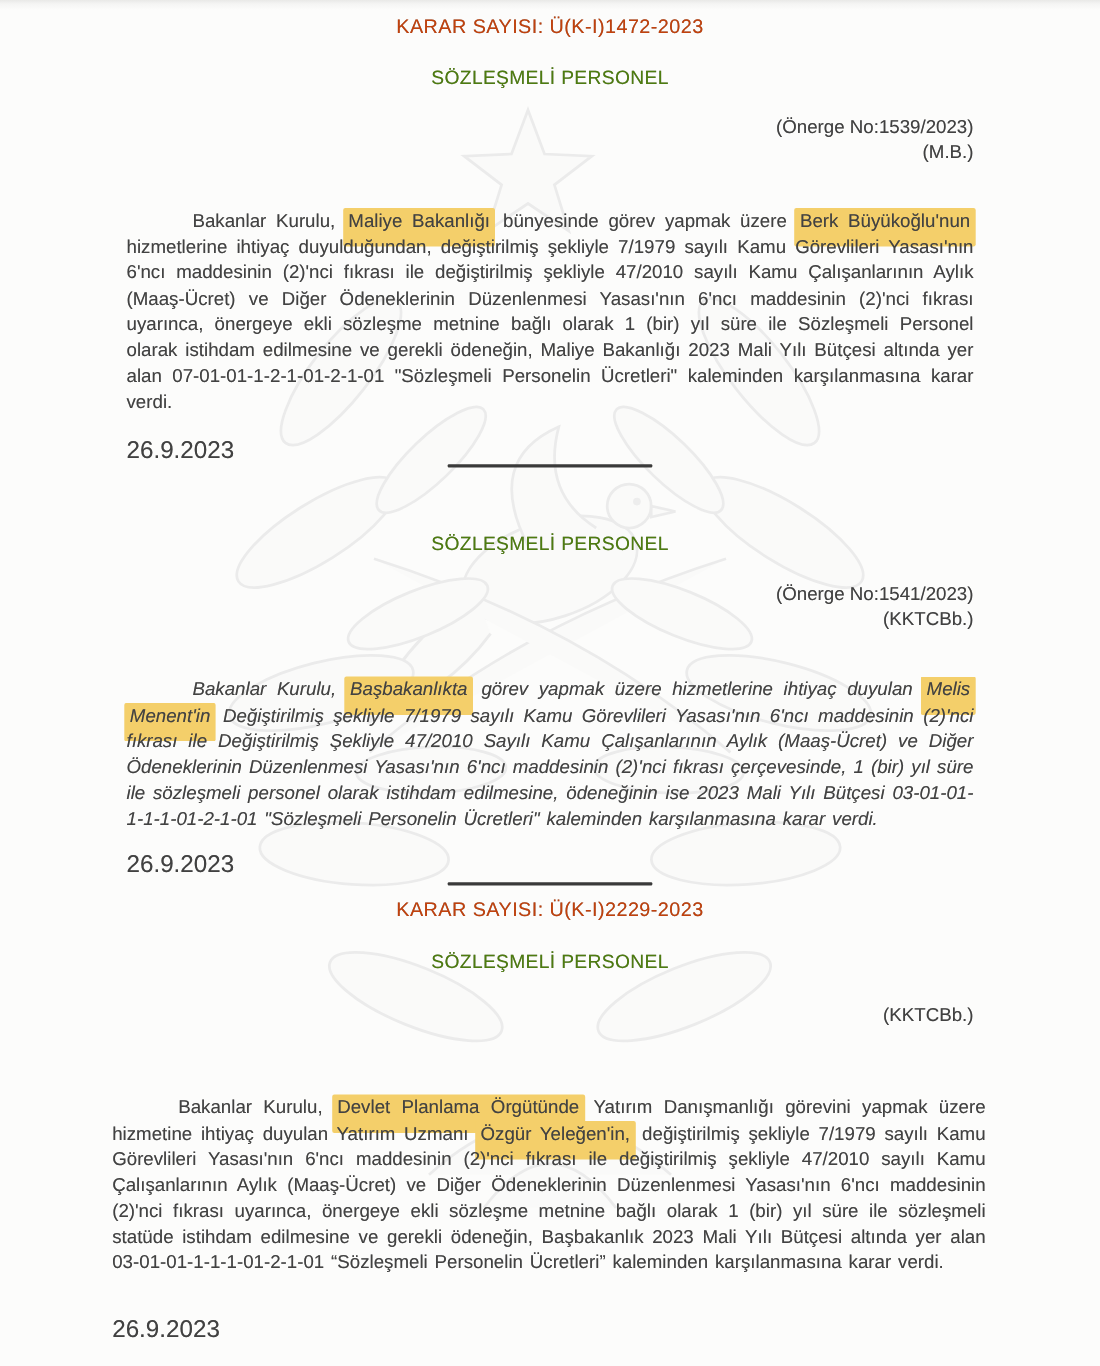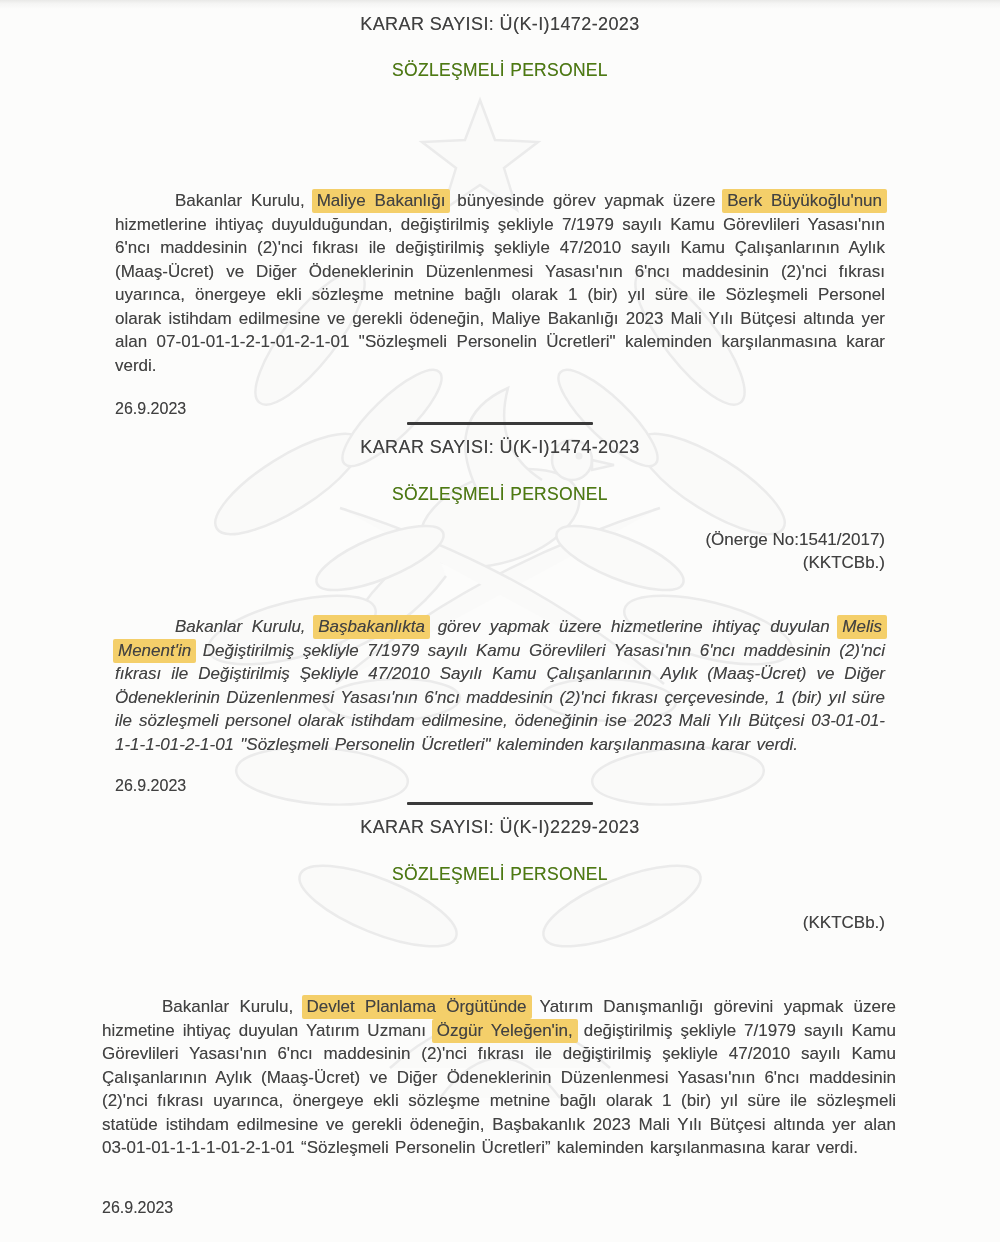--- a/index.html
+++ b/index.html
@@ -23,21 +23,21 @@
     z-index:0; pointer-events:none;
   }
   .content { position:relative; z-index:1; }
   section { position:absolute; left:0; width:100%; }
   .s1 { top:0;    height:422px; }
   .s2 { top:422px; height:380px; }
   .s3 { top:802px; height:440px; }
 
   .decision-no {
     position:absolute; left:0; width:100%; text-align:center;
-    font-size:18px; line-height:22px; color:#404040; letter-spacing:.4px;
+    font-size:18px; line-height:22px; color:#c2410c; letter-spacing:.4px;
     text-shadow:0 0 .5px rgba(58,58,58,.55);
   }
   .subject {
     position:absolute; left:0; width:100%; text-align:center;
     font-size:17.5px; line-height:22px; color:#4d7c0f; letter-spacing:.3px;
     text-shadow:0 0 .5px rgba(58,58,58,.5);
   }
   .onerge-block {
     position:absolute; left:115px; width:770px; text-align:right;
     font-size:17px; line-height:23px; color:#414141;
@@ -45,21 +45,21 @@
   }
   .para {
     position:absolute; left:115px; width:770px;
     font-size:17px; line-height:23.5px;
     text-align:justify; text-indent:60px;
     color:#424242; text-shadow:0 0 .4px rgba(60,60,60,.45);
     word-spacing:1.5px;
   }
   .s3 .para { left:102px; width:794px; }
   .date {
-    position:absolute; left:115px; font-size:16px; line-height:22px; color:#414141;
+    position:absolute; left:115px; font-size:22px; line-height:22px; color:#414141;
     text-shadow:0 0 .4px rgba(60,60,60,.45);
   }
   .s3 .date { left:102px; }
   .divider {
     position:absolute; left:50%; margin-left:-93px; width:186px; height:3px;
     background:#3a3a3a; border-radius:1px; top:0;
   }
 
   
   .s1 .decision-no { top:13px; }
@@ -75,21 +75,21 @@
   .s2 .date        { top:353px; }
 
   .s3 .decision-no { top:14px; }
   .s3 .subject     { top:61px; }
   .s3 .onerge-block{ top:109px; }
   .s3 .para        { top:176px; }
   .s3 .date        { top:395px; }
 
   .hl {
     background:var(--hl, #f4cf6a);
-    padding:2px 5px 3px;
+    padding:2px 5px 14px;
     margin:0 -2px;
     border-radius:2px;
     box-decoration-break:clone;
     -webkit-box-decoration-break:clone;
   }
 </style>
 </head>
 <body>
 
 <div class="page">
@@ -136,30 +136,33 @@
 
       <path d="M250 980 Q360 880 470 980 M300 1010 Q360 930 420 1010"></path>
     </g>
   </svg>
 
   <div class="content">
 
     <section class="s1">
       <div class="decision-no">KARAR SAYISI: Ü(K-I)1472-2023</div>
       <div class="subject">SÖZLEŞMELİ PERSONEL</div>
+      <div class="onerge-block">
+        <div>(Önerge No:1539/2023)</div>
+        <div>(M.B.)</div>
+      </div>
       <p class="para"><span>Bakanlar Kurulu, </span><span class="hl">Maliye Bakanlığı</span><span> bünyesinde görev yapmak üzere </span><span class="hl">Berk Büyükoğlu'nun</span><span> hizmetlerine ihtiyaç duyulduğundan, değiştirilmiş şekliyle 7/1979 sayılı Kamu Görevlileri Yasası'nın 6'ncı maddesinin (2)'nci fıkrası ile değiştirilmiş şekliyle 47/2010 sayılı Kamu Çalışanlarının Aylık (Maaş-Ücret) ve Diğer Ödeneklerinin Düzenlenmesi Yasası'nın 6'ncı maddesinin (2)'nci fıkrası uyarınca, önergeye ekli sözleşme metnine bağlı olarak 1 (bir) yıl süre ile Sözleşmeli Personel olarak istihdam edilmesine ve gerekli ödeneğin, Maliye Bakanlığı 2023 Mali Yılı Bütçesi altında yer alan 07-01-01-1-2-1-01-2-1-01 "Sözleşmeli Personelin Ücretleri" kaleminden karşılanmasına karar verdi.</span></p>
       <div class="date">26.9.2023</div>
     </section>
 
     <section class="s2">
       <div class="divider"></div>
-      <div class="decision-no">KARAR SAYISI: Ü(K-I)1474-2023</div>
       <div class="subject">SÖZLEŞMELİ PERSONEL</div>
       <div class="onerge-block">
-        <div>(Önerge No:1541/2017)</div>
+        <div>(Önerge No:1541/2023)</div>
         <div>(KKTCBb.)</div>
       </div>
       <p class="para"><span>Bakanlar Kurulu, </span><span class="hl">Başbakanlıkta</span><span> görev yapmak üzere hizmetlerine ihtiyaç duyulan </span><span class="hl">Melis Menent'in</span><span> Değiştirilmiş şekliyle 7/1979 sayılı Kamu Görevlileri Yasası'nın 6'ncı maddesinin (2)'nci fıkrası ile Değiştirilmiş Şekliyle 47/2010 Sayılı Kamu Çalışanlarının Aylık (Maaş-Ücret) ve Diğer Ödeneklerinin Düzenlenmesi Yasası'nın 6'ncı maddesinin (2)'nci fıkrası çerçevesinde, 1 (bir) yıl süre ile sözleşmeli personel olarak istihdam edilmesine, ödeneğinin ise 2023 Mali Yılı Bütçesi 03-01-01-1-1-1-01-2-1-01 "Sözleşmeli Personelin Ücretleri" kaleminden karşılanmasına karar verdi.</span></p>
       <div class="date">26.9.2023</div>
     </section>
 
     <section class="s3">
       <div class="divider"></div>
       <div class="decision-no">KARAR SAYISI: Ü(K-I)2229-2023</div>
       <div class="subject">SÖZLEŞMELİ PERSONEL</div>

